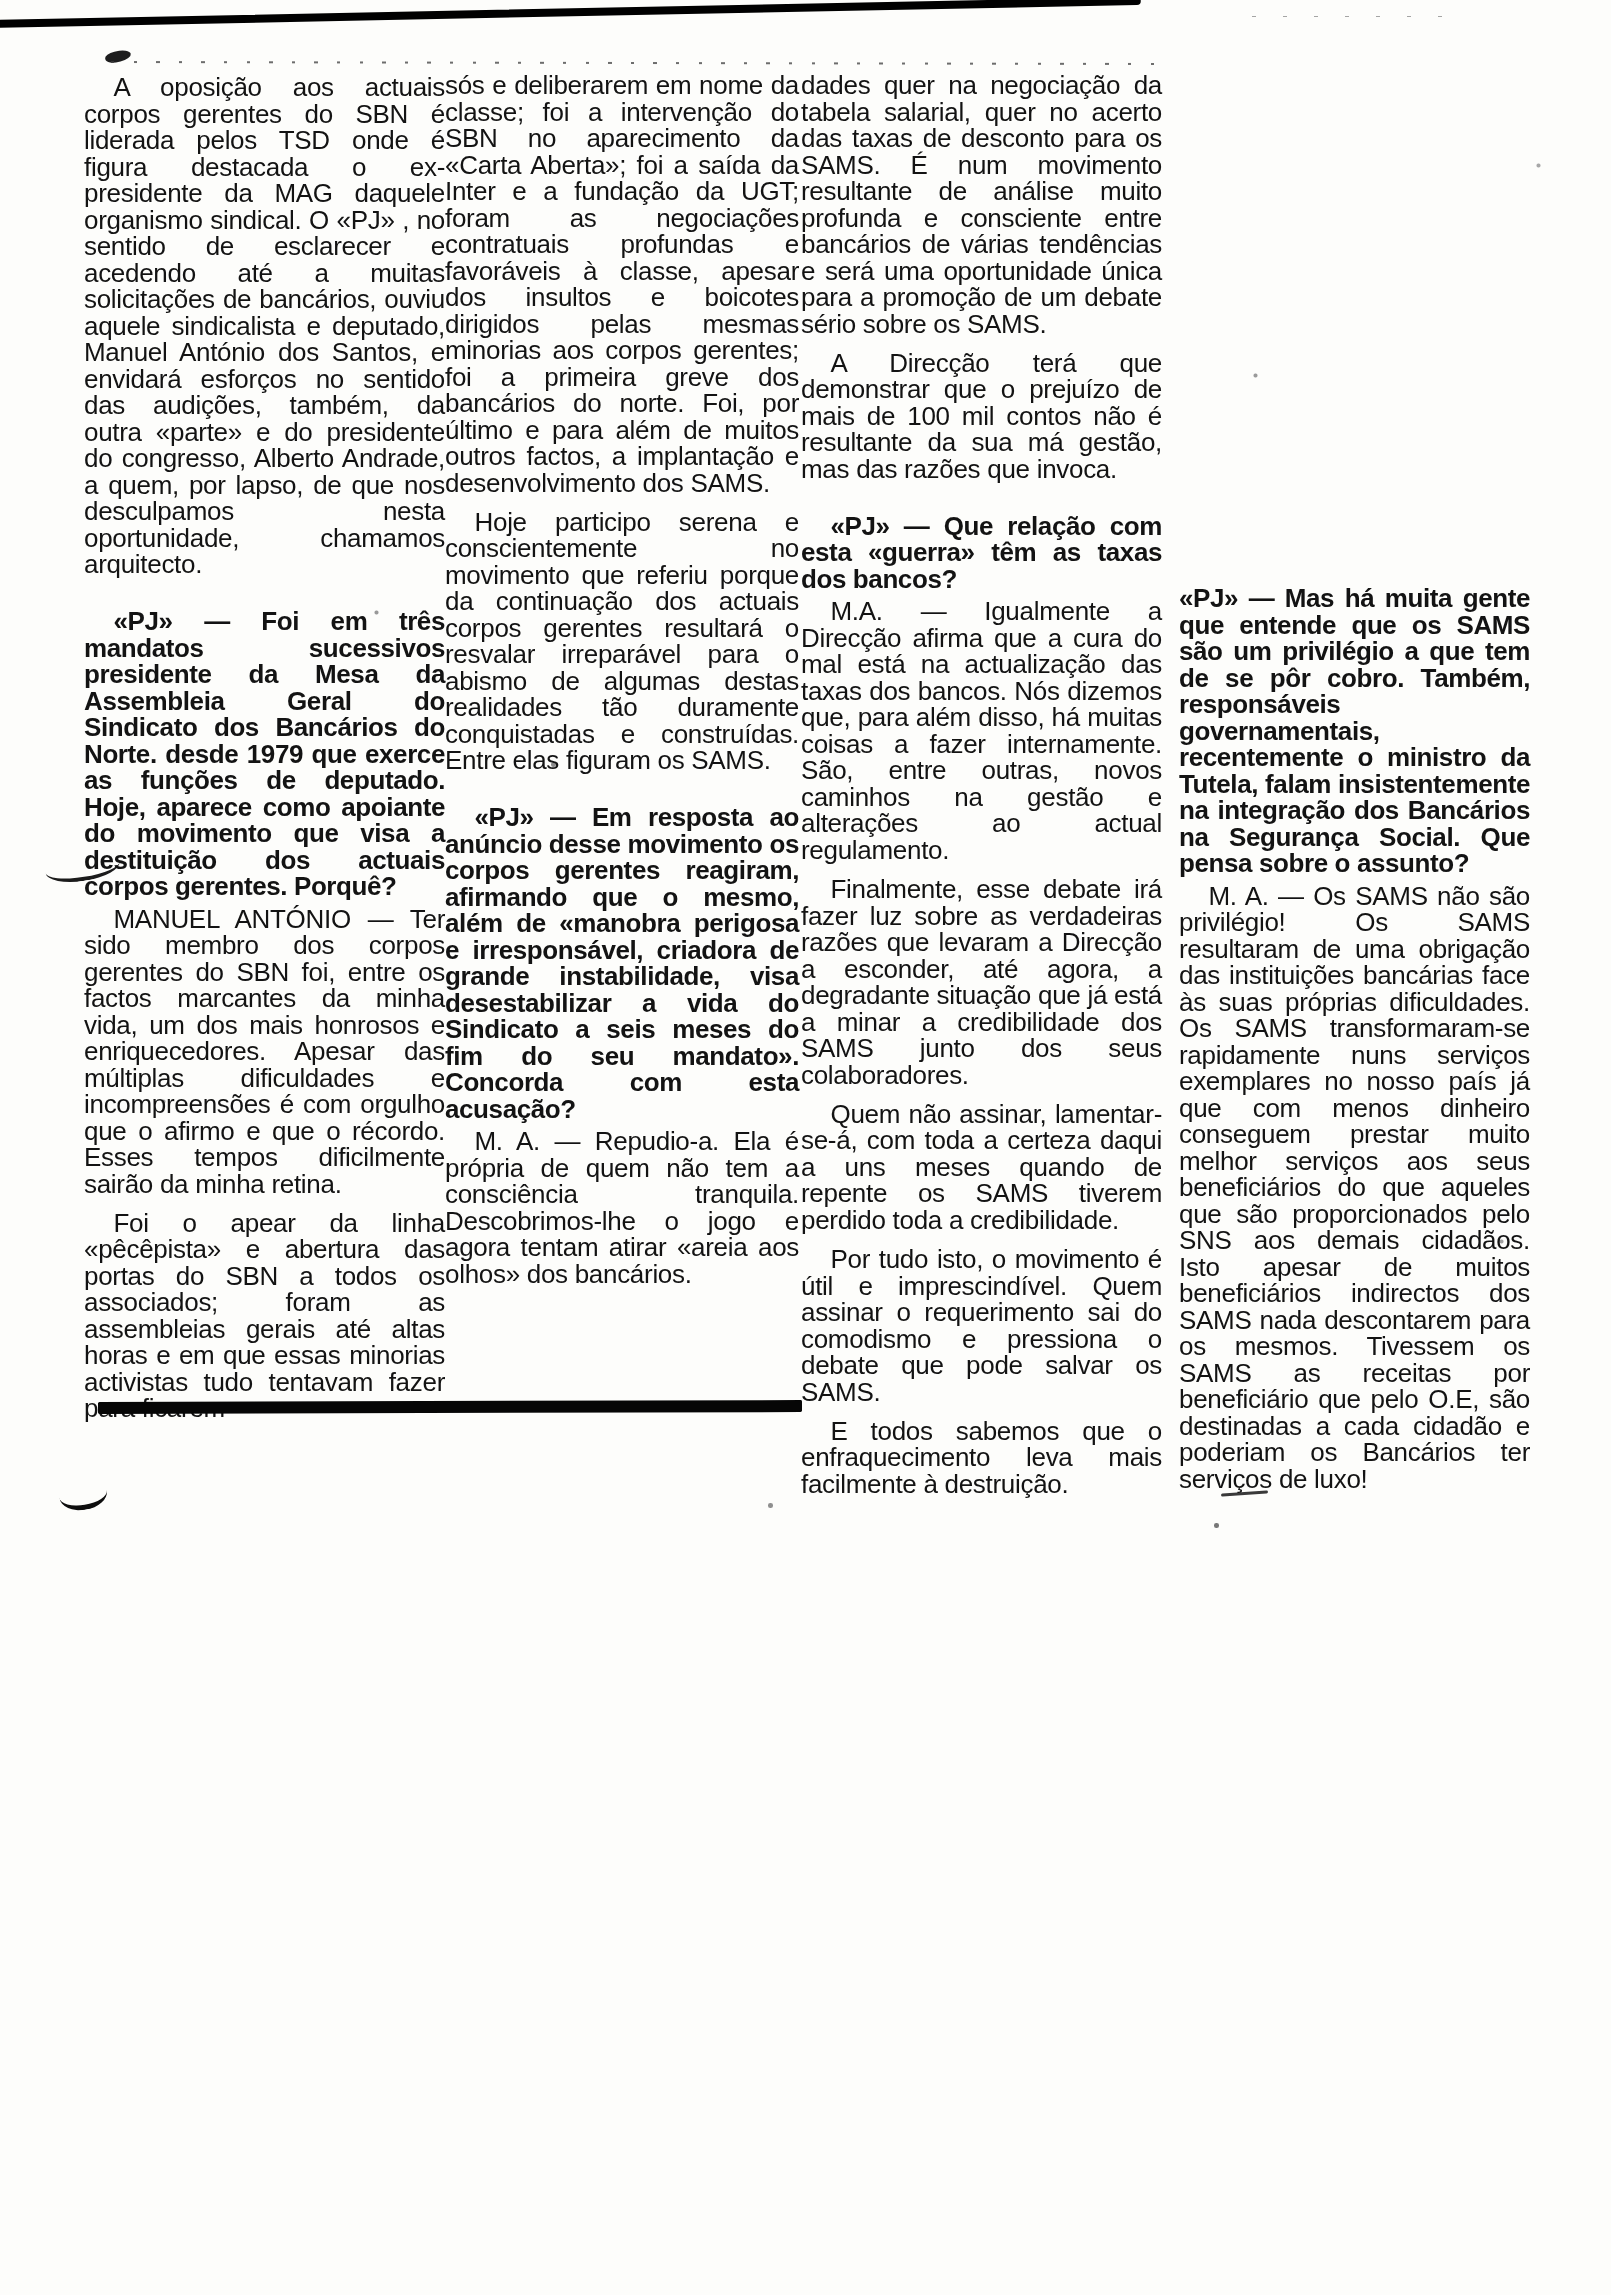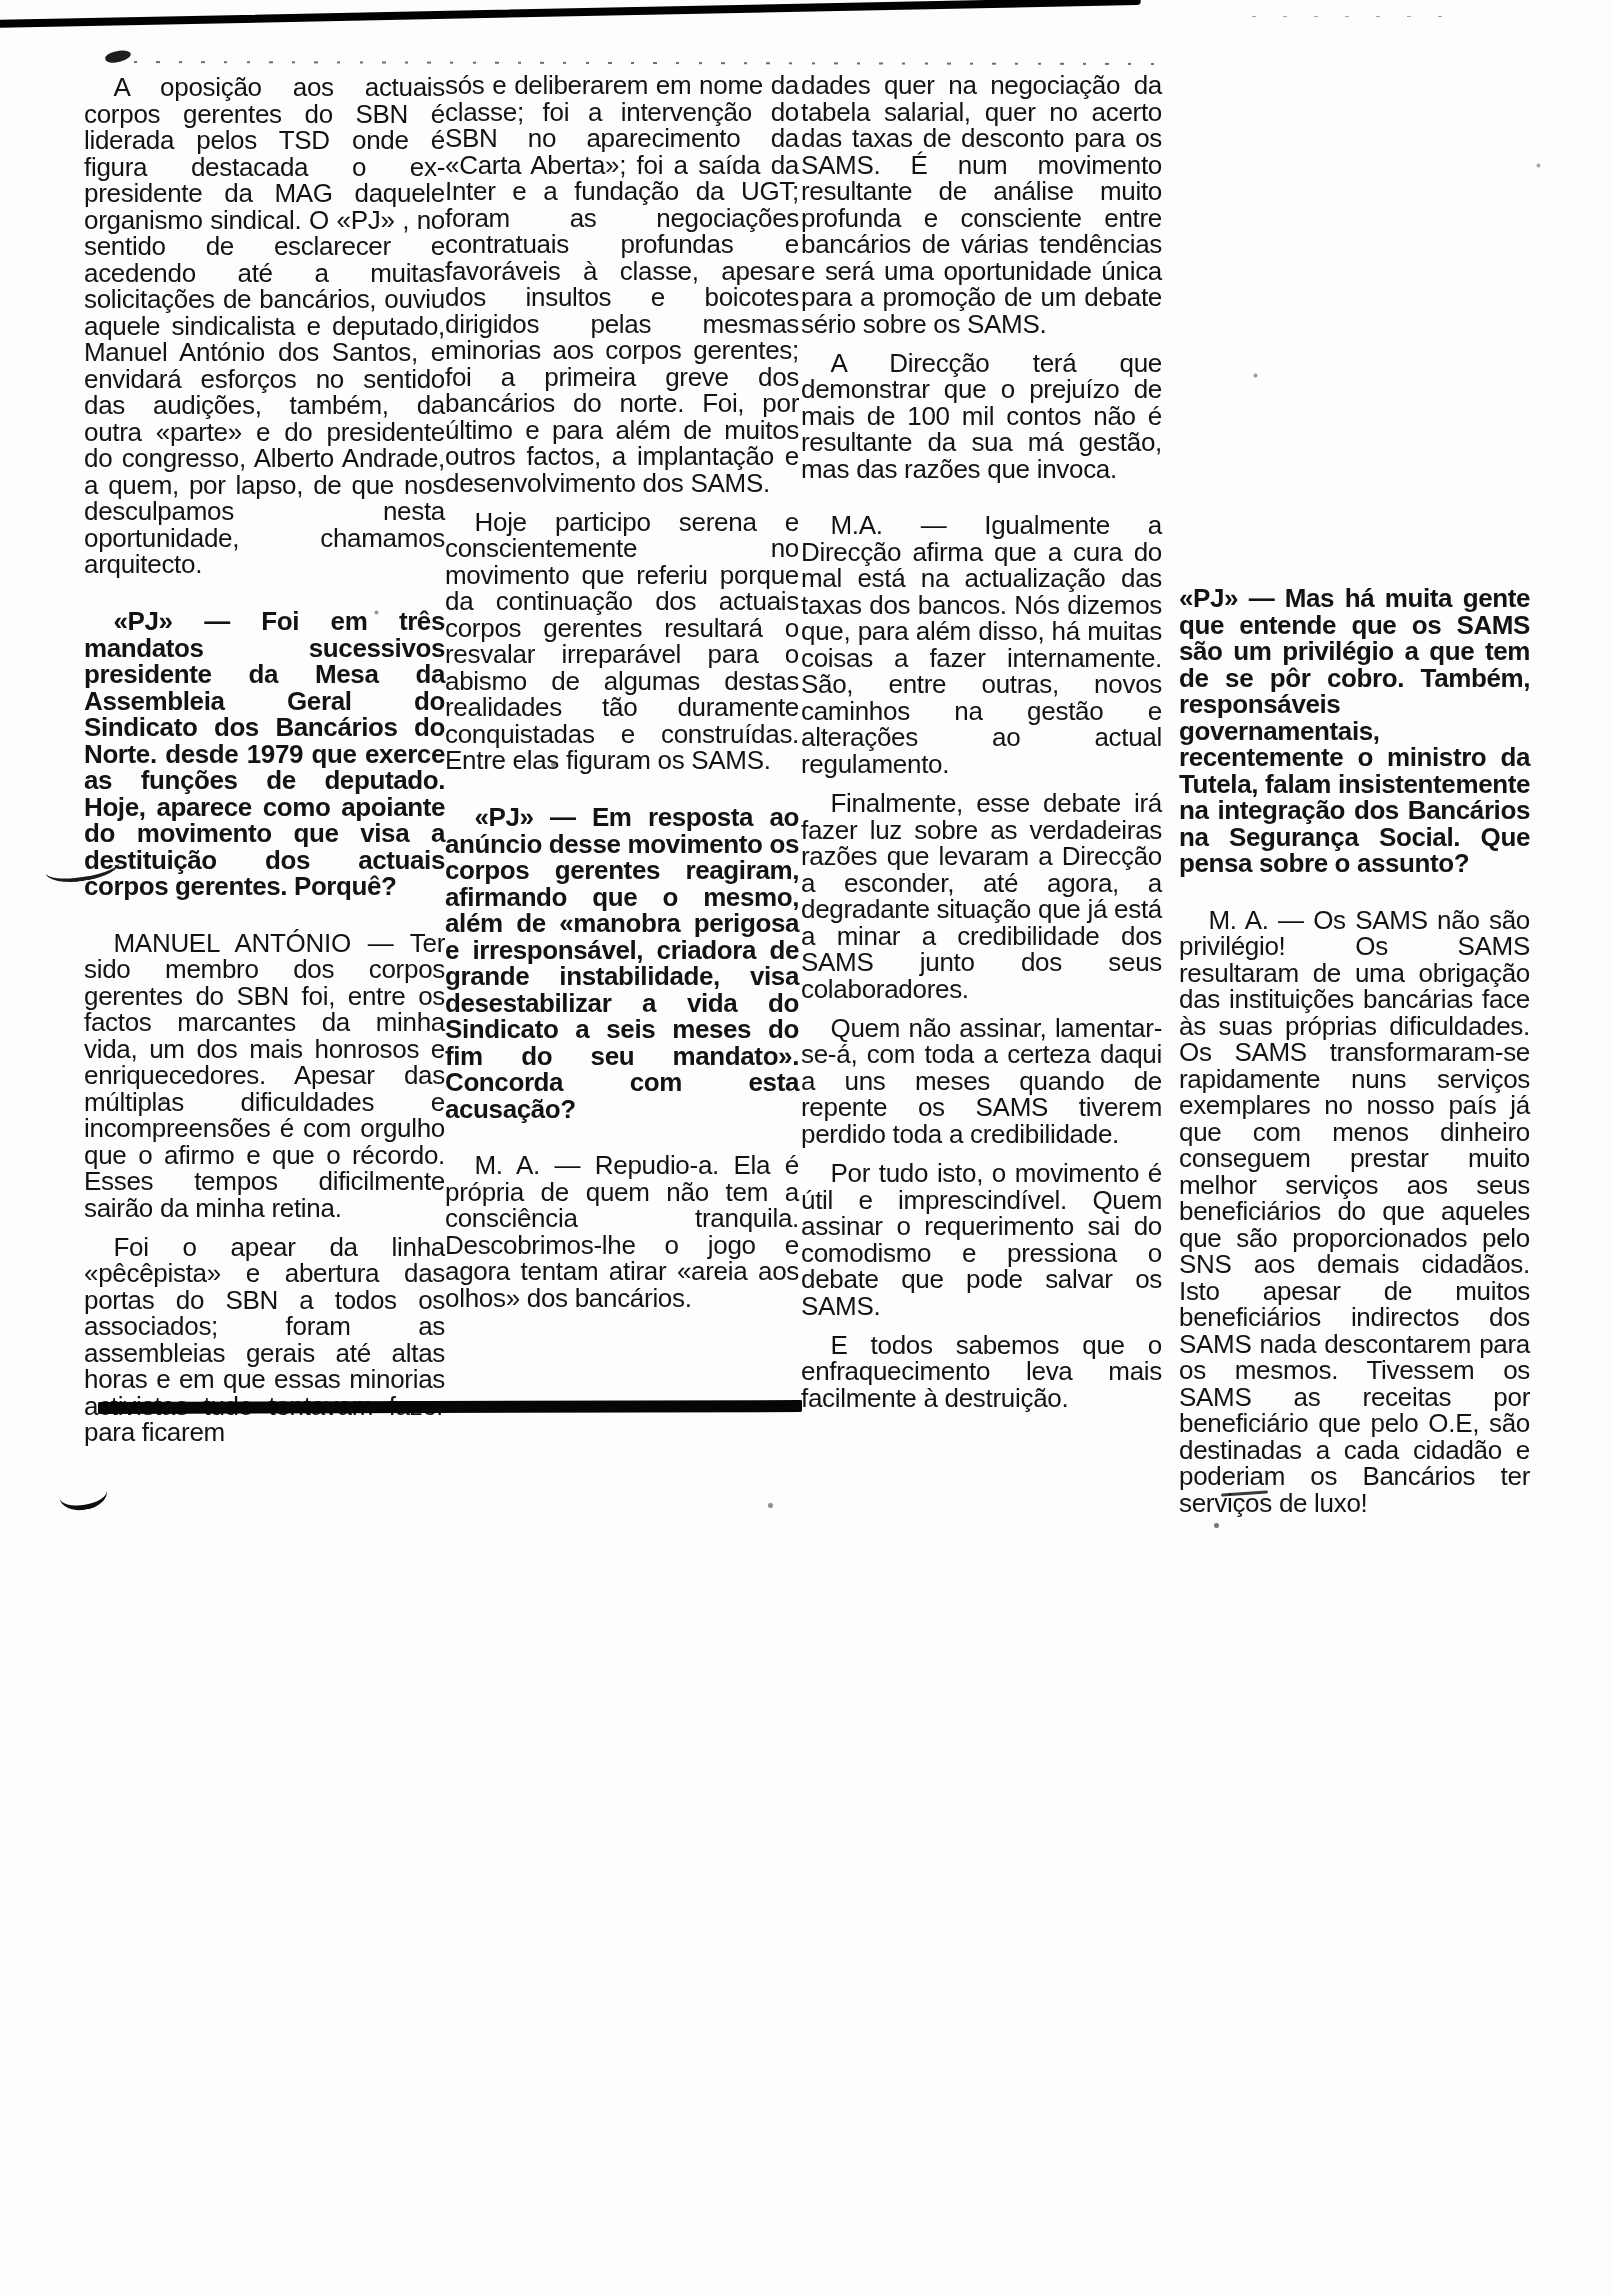--- a/index.html
+++ b/index.html
@@ -27,21 +27,21 @@
     text-indent: 29.5px;
     -webkit-hyphens: auto;
     hyphens: auto;
   }
   .col p + p { margin-top: 12.8px; }
   .col p.q {
     font-weight: 700;
     letter-spacing: -0.4px;
   }
   .col p + p.q { margin-top: 30.5px; }
-  .col p + p.ans { margin-top: 30px; }
+  .col p + p.ans { margin-top: 6px; }
   .col p.noindent { text-indent: 0; }
 
   .col1 { left: 84px;  top: 74px;  width: 361px; }
   .col2 { left: 445px;  top: 72px;  width: 354px; }
   .col3 { left: 801px; top: 72px;  width: 361px; }
   .col4 { left: 1179px; top: 585px; width: 351px; }
 
   
   .top-edge-bar {
     position: absolute;
@@ -148,20 +148,21 @@
   <div class="col col2">
     <p class="noindent">sós e deliberarem em nome da classe; foi a intervenção do SBN no aparecimento da «Carta Aberta»; foi a saída da Inter e a fundação da UGT; foram as negociações contratuais profundas e favoráveis à classe, apesar dos insultos e boicotes dirigidos pelas mesmas minorias aos corpos gerentes; foi a primeira greve dos bancários do norte. Foi, por último e para além de muitos outros factos, a implantação e desenvolvimento dos SAMS.</p>
     <p>Hoje participo serena e conscientemente no movimento que referiu porque da continuação dos actuais corpos gerentes resultará o resvalar irreparável para o abismo de algumas destas realidades tão duramente conquistadas e construídas. Entre elas figuram os SAMS.</p>
     <p class="q">«PJ» — Em resposta ao anúncio desse movimento os corpos gerentes reagiram, afirmando que o mesmo, além de «manobra perigosa e irresponsável, criadora de grande instabilidade, visa desestabilizar a vida do Sindicato a seis meses do fim do seu mandato». Concorda com esta acusação?</p>
     <p class="ans">M. A. — Repudio-a. Ela é própria de quem não tem a consciência tranquila. Descobrimos-lhe o jogo e agora tentam atirar «areia aos olhos» dos bancários.</p>
   </div>
 
   <div class="col col3">
     <p class="noindent">dades quer na negociação da tabela salarial, quer no acerto das taxas de desconto para os SAMS. É num movimento resultante de análise muito profunda e consciente entre bancários de várias tendências e será uma oportunidade única para a promoção de um debate sério sobre os SAMS.</p>
     <p>A Direcção terá que demonstrar que o prejuízo de mais de 100 mil contos não é resultante da sua má gestão, mas das razões que invoca.</p>
+    <p class="q">«PJ» — Que relação com esta «guerra» têm as taxas dos bancos?</p>
     <p class="ans">M.A. — Igualmente a Direcção afirma que a cura do mal está na actualização das taxas dos bancos. Nós dizemos que, para além disso, há muitas coisas a fazer internamente. São, entre outras, novos caminhos na gestão e alterações ao actual regulamento.</p>
     <p>Finalmente, esse debate irá fazer luz sobre as verdadeiras razões que levaram a Direcção a esconder, até agora, a degradante situação que já está a minar a credibilidade dos SAMS junto dos seus colaboradores.</p>
     <p>Quem não assinar, lamentar-se-á, com toda a certeza daqui a uns meses quando de repente os SAMS tiverem perdido toda a credibilidade.</p>
     <p>Por tudo isto, o movimento é útil e imprescindível. Quem assinar o requerimento sai do comodismo e pressiona o debate que pode salvar os SAMS.</p>
     <p>E todos sabemos que o enfraquecimento leva mais facilmente à destruição.</p>
   </div>
 
   <div class="col col4">
     <p class="q noindent">«PJ» — Mas há muita gente que entende que os SAMS são um privilégio a que tem de se pôr cobro. Também, responsáveis governamentais, recentemente o ministro da Tutela, falam insistentemente na integração dos Bancários na Segurança Social. Que pensa sobre o assunto?</p>
     <p class="ans">M. A. — Os SAMS não são privilégio! Os SAMS resultaram de uma obrigação das instituições bancárias face às suas próprias dificuldades. Os SAMS transformaram-se rapidamente nuns serviços exemplares no nosso país já que com menos dinheiro conseguem prestar muito melhor serviços aos seus beneficiários do que aqueles que são proporcionados pelo SNS aos demais cidadãos. Isto apesar de muitos beneficiários indirectos dos SAMS nada descontarem para os mesmos. Tivessem os SAMS as receitas por beneficiário que pelo O.E, são destinadas a cada cidadão e poderiam os Bancários ter serviços de luxo!</p>

